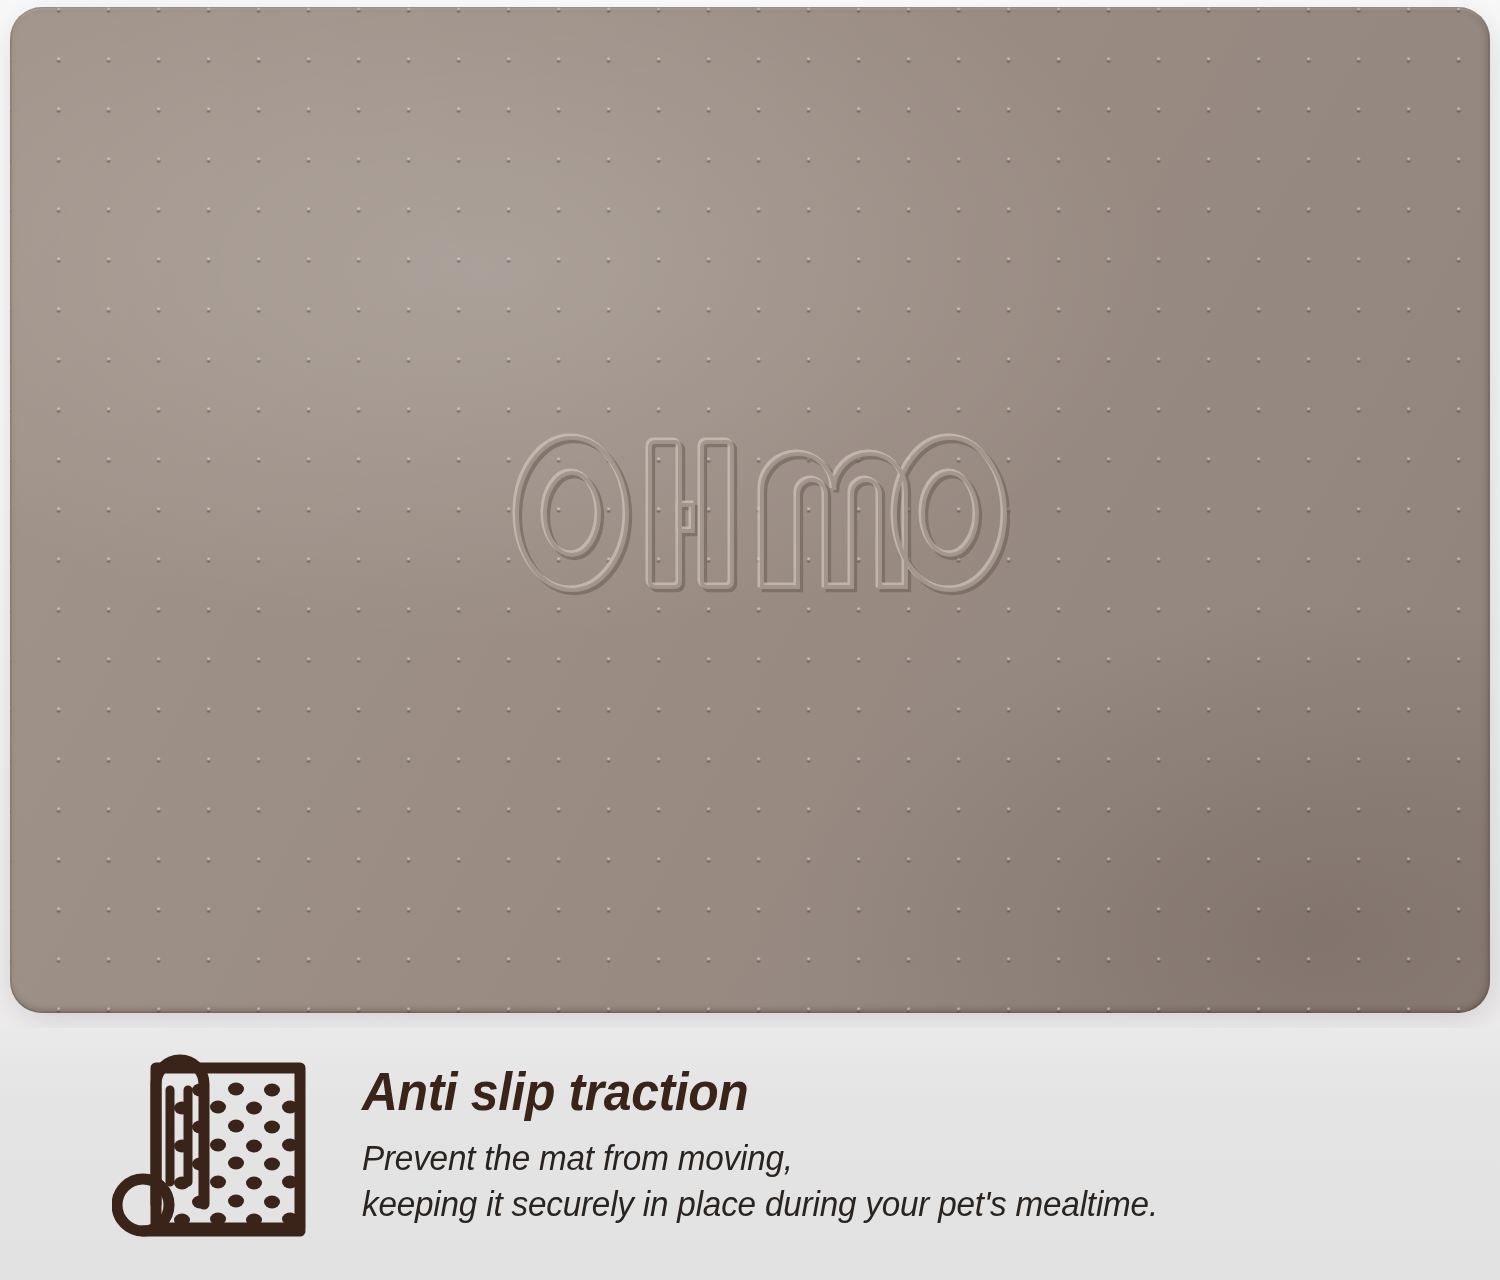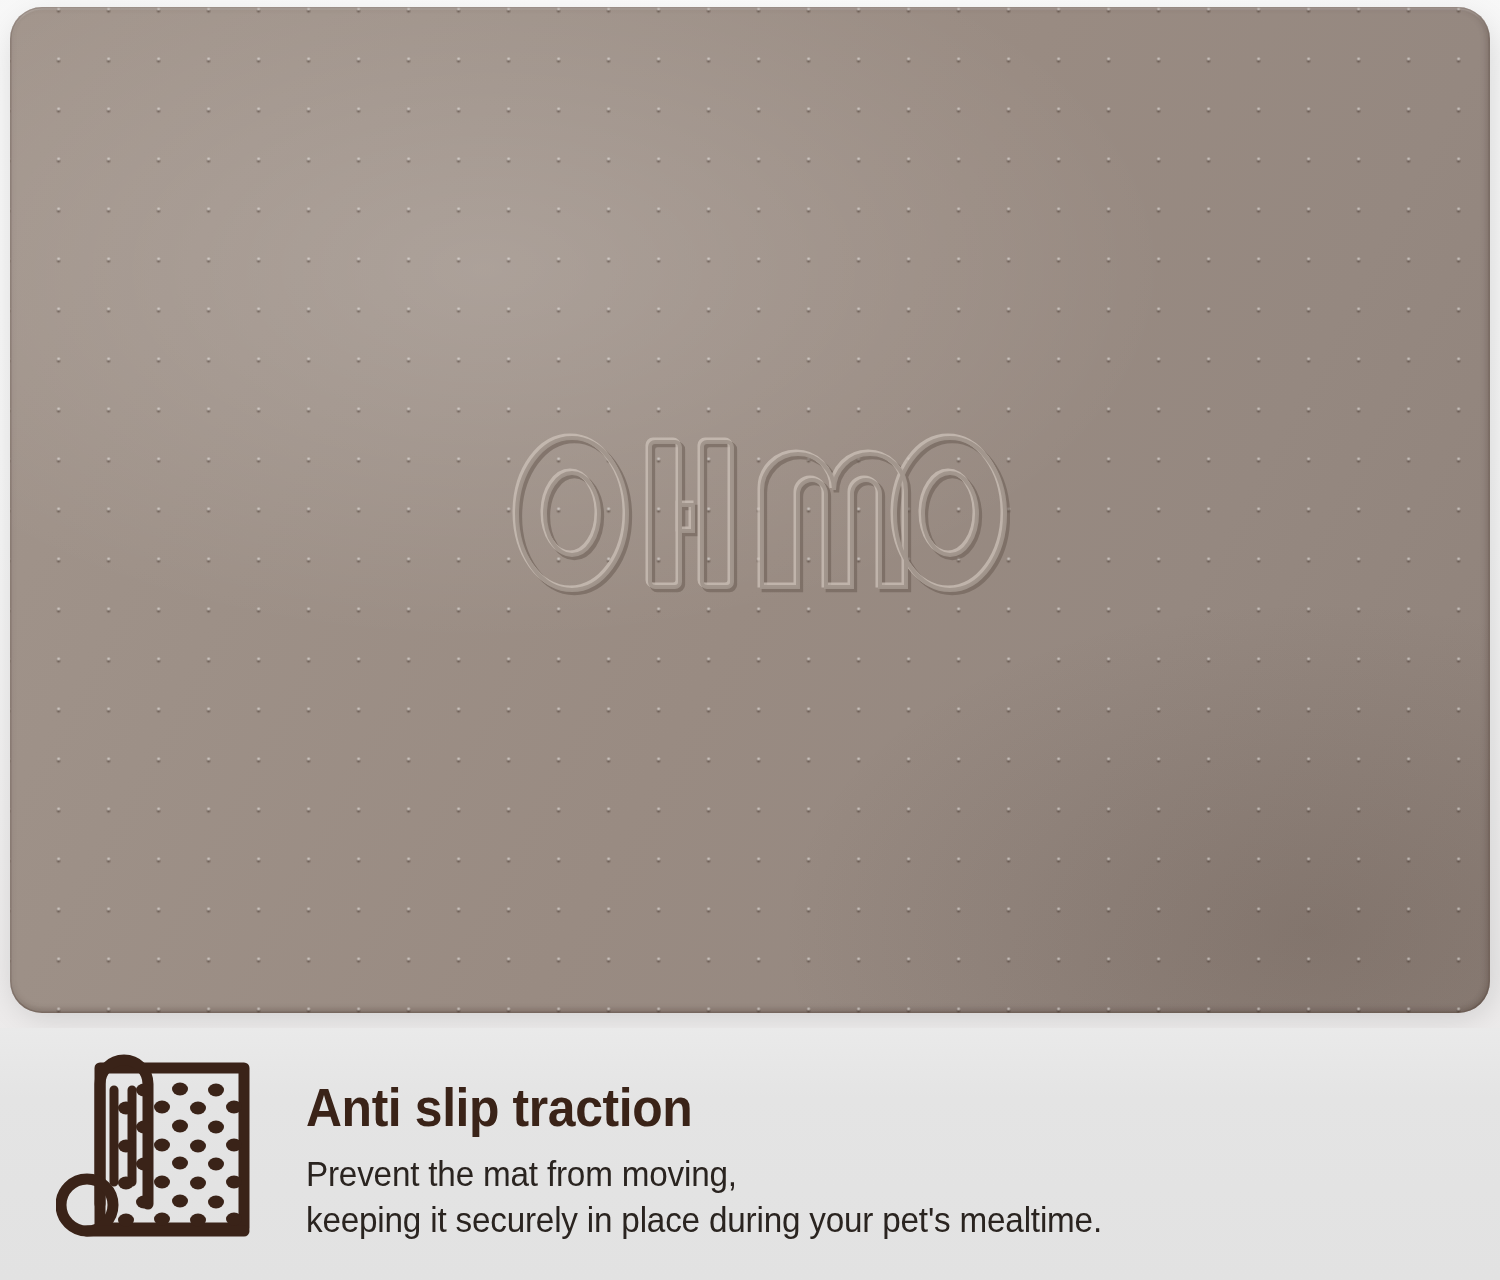--- a/index.html
+++ b/index.html
@@ -76,22 +76,23 @@
   }
   .logo svg{display:block;width:500px;height:165px;}
 
   
   .caption{
     position:absolute;left:0;top:1028px;width:1500px;height:252px;
     background:linear-gradient(180deg,#eaeaea 0%,#e4e4e4 28%,#e2e2e2 100%);
     display:flex;align-items:flex-start;
   }
   .caption-inner{
-    display:flex;align-items:flex-end;
-    padding:14px 0 0 56px;
+    display:flex;align-items:center;
+    padding:14px 0 0 112px;
+    font-style:italic;
   }
   .roll-icon{width:198px;height:200px;flex:0 0 198px;}
   .roll-icon svg{display:block;width:198px;height:200px;}
 
   .caption-text{margin-left:52px;padding-top:6px;}
   .headline{
     font-size:53px;font-weight:bold;line-height:1.04;
     color:#3a2318;letter-spacing:-0.4px;
     transform:scaleX(.94);transform-origin:left center;
     white-space:nowrap;

